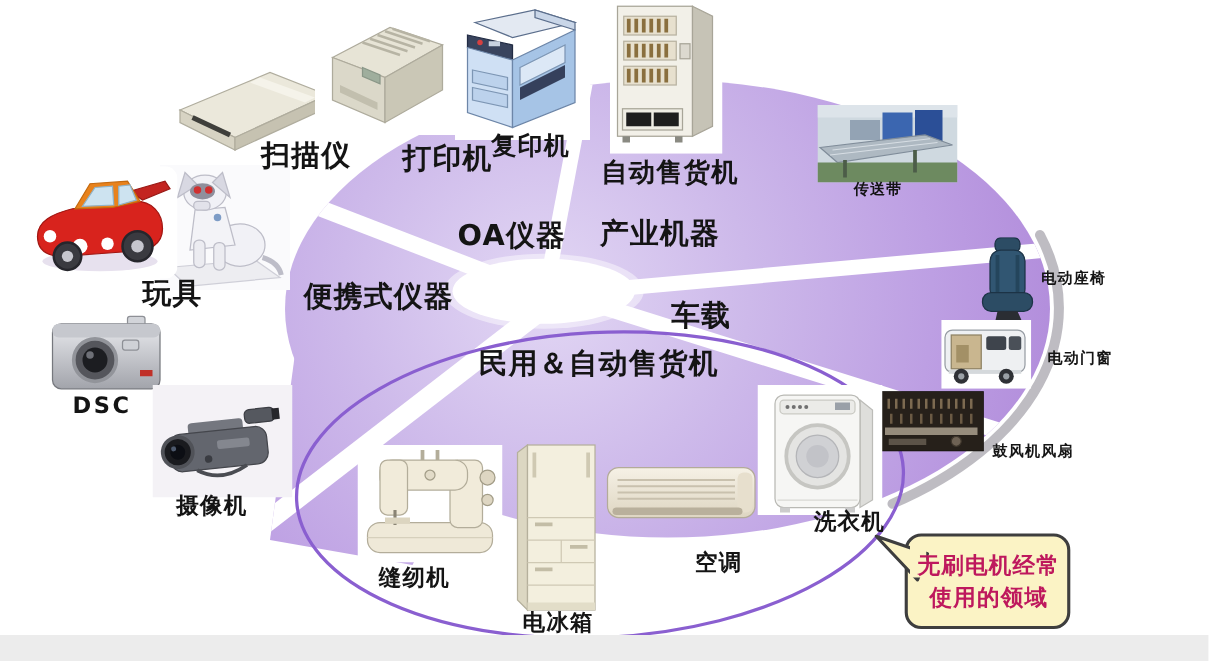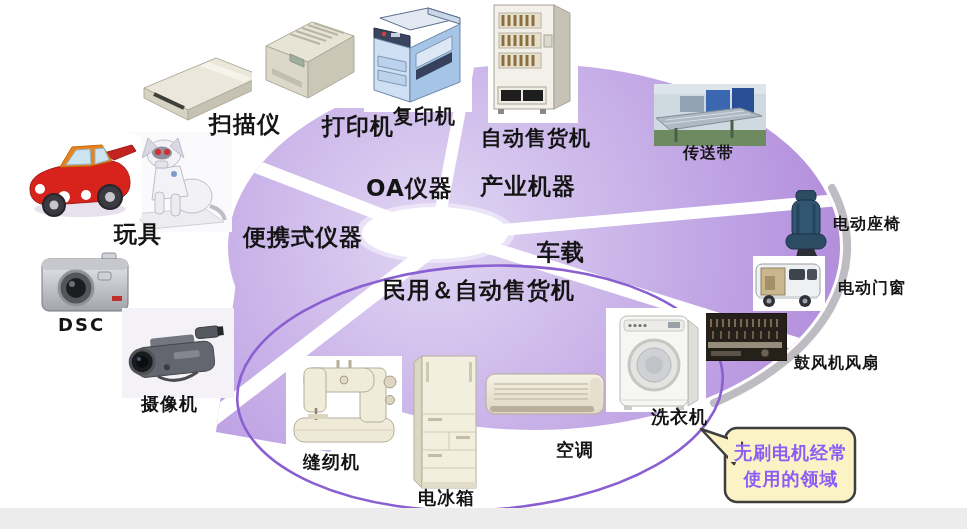--- a/index.html
+++ b/index.html
@@ -1,28 +1,28 @@
 <!DOCTYPE html>
 <html><head>
 <meta charset="utf-8">
 <style>
   html,body{margin:0;padding:0;background:#fff;}
   .stage{position:relative;width:967px;height:529px;background:#ffffff;overflow:hidden;
          font-family:"DejaVu Sans","Liberation Sans",sans-serif;}
   .lbl{position:absolute;color:#141414;font-weight:700;white-space:nowrap;letter-spacing:1px;}
-  .fs16{font-size:16px;font-family:Liberation Mono, monospace;} .fs17{font-size:21px;} .fs18{font-size:18px;} .fs19{font-size:23px;}
+  .fs16{font-size:12px;font-family:Liberation Mono, monospace;} .fs17{font-size:21px;} .fs18{font-size:18px;} .fs19{font-size:23px;}
   .fs20{font-size:20px;} .fs21{font-size:18px;letter-spacing:2px;}
   .img{position:absolute;}
   .img svg{display:block;}
   #wheel{position:absolute;left:0;top:0;}
   .strip{position:absolute;left:0;top:508px;width:967px;height:21px;background:#ececec;}
   .callout-wrap{position:absolute;left:688px;top:418px;width:180px;height:94px;}
   .callout-text{position:absolute;left:37px;top:10px;width:132px;height:76px;
     display:flex;flex-direction:column;align-items:center;justify-content:center;
-    font-size:18px;font-weight:700;color:#8b5cf6;line-height:26px;letter-spacing:1px;}
+    font-size:18px;font-weight:700;color:#be185d;line-height:26px;letter-spacing:1px;}
 </style>
 </head>
 <body>
 
 <div class="stage">
 
   <svg id="wheel" width="967" height="529" viewBox="0 0 967 529">
     <defs>
       <radialGradient id="wg" gradientUnits="userSpaceOnUse" cx="436" cy="236" r="430">
         <stop offset="0%" stop-color="#e2d7f4"></stop>

